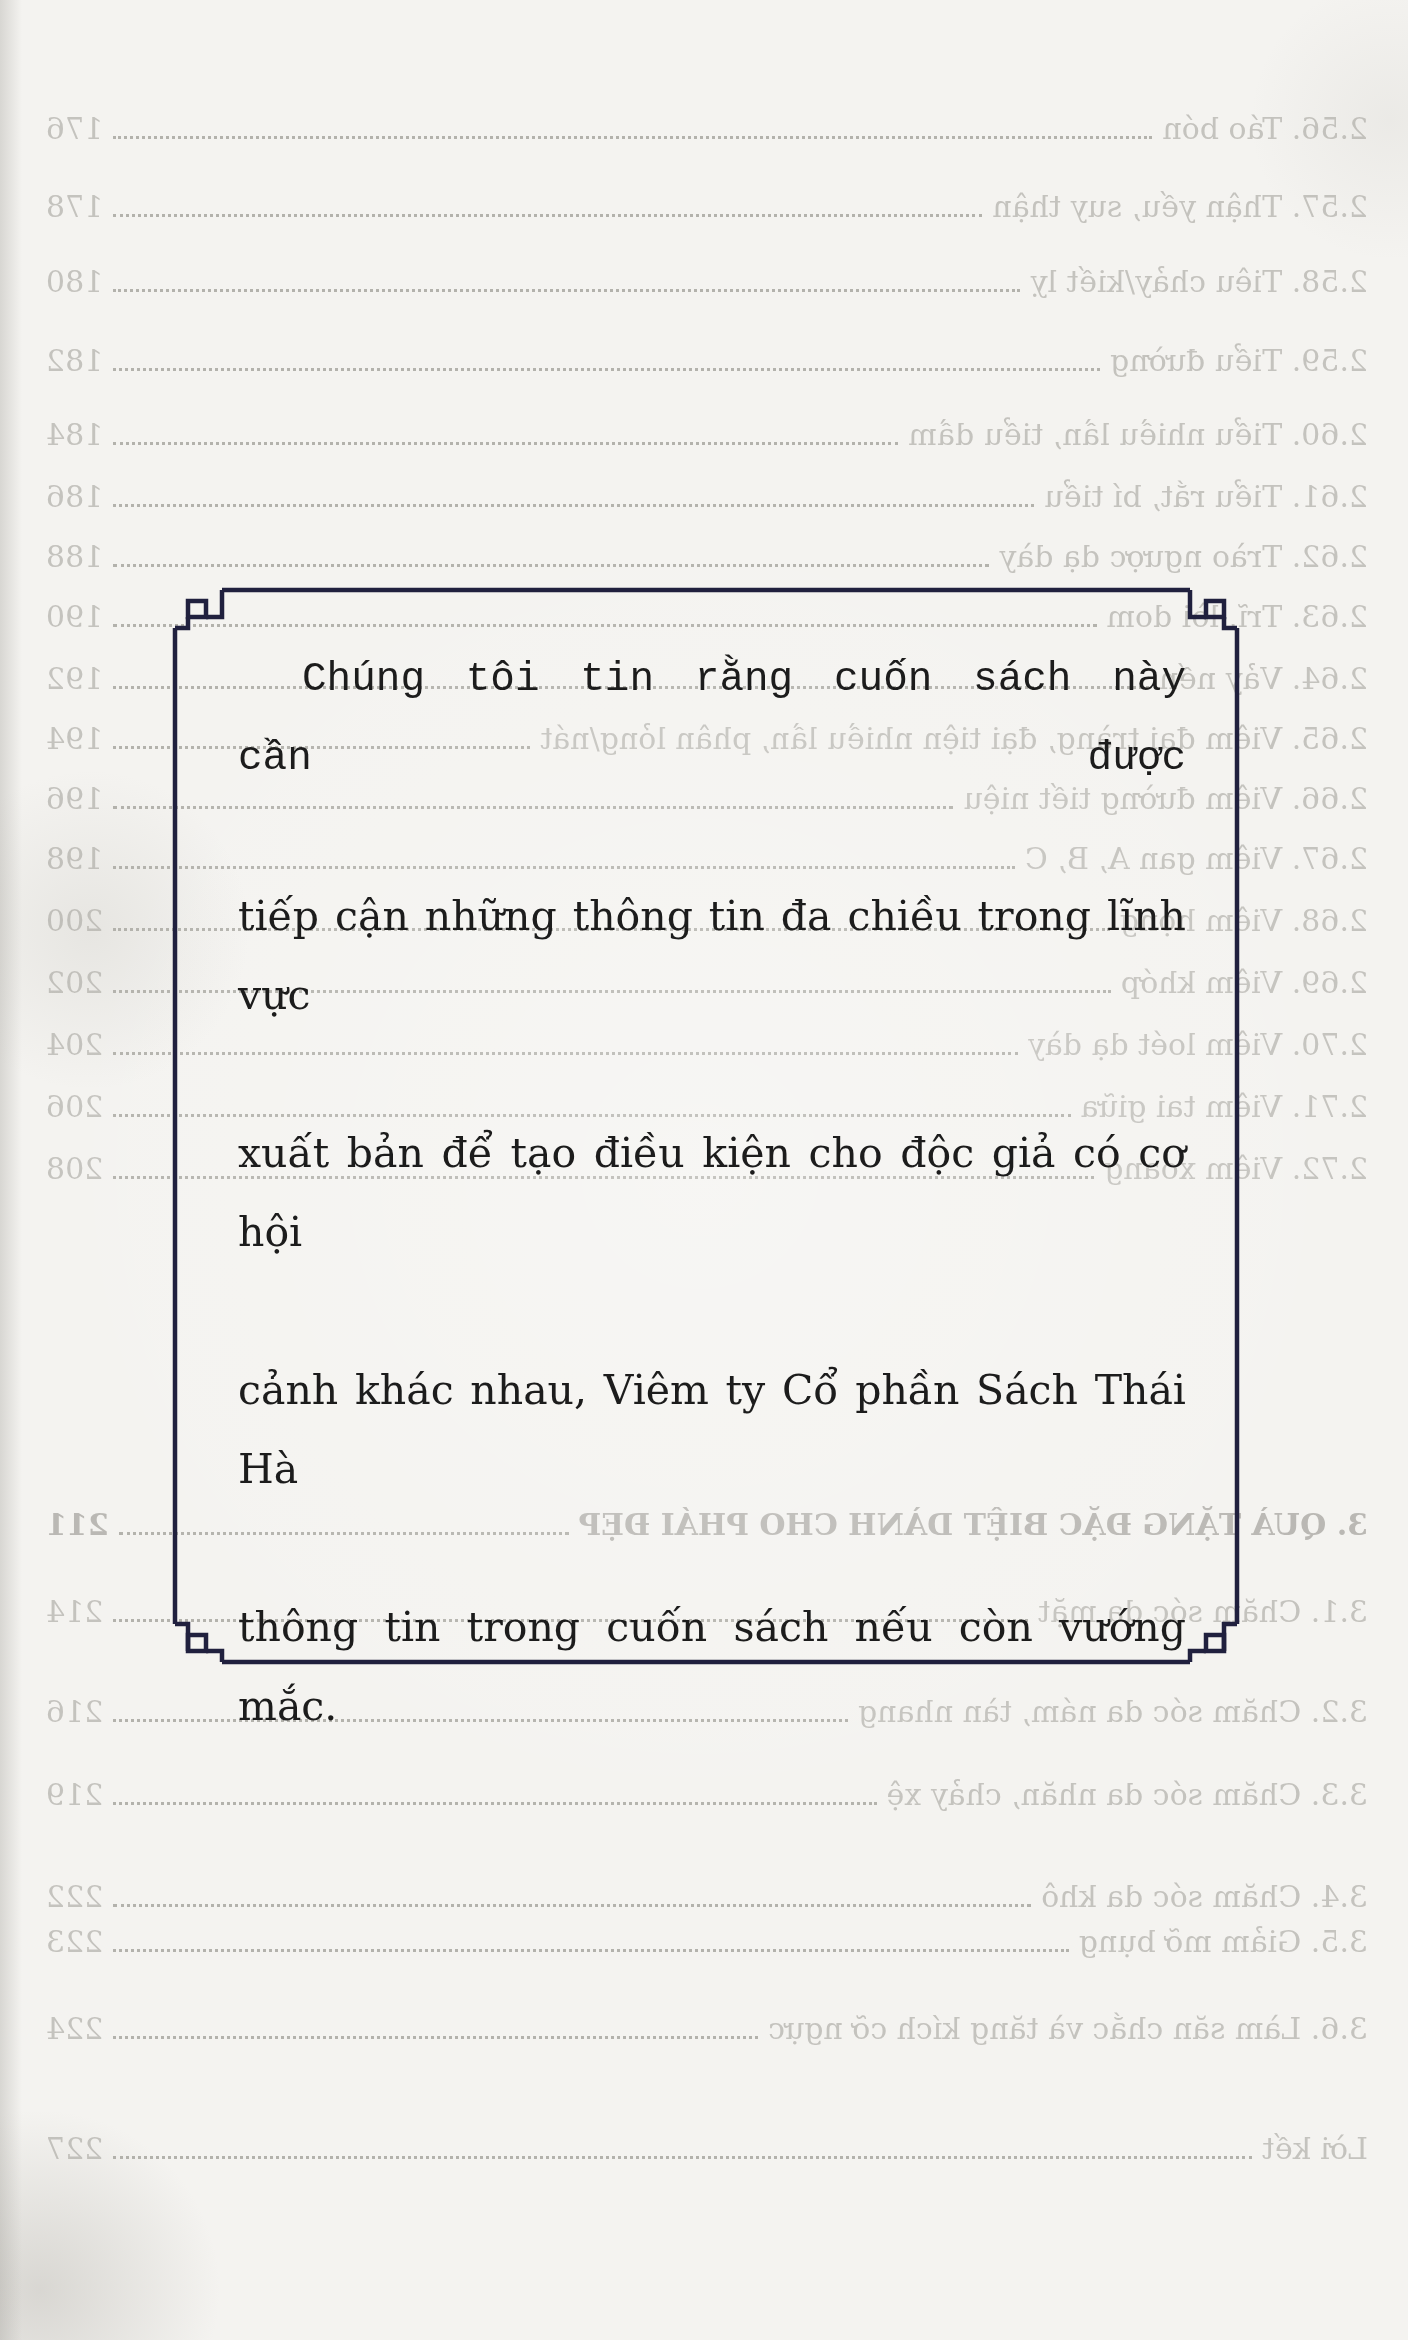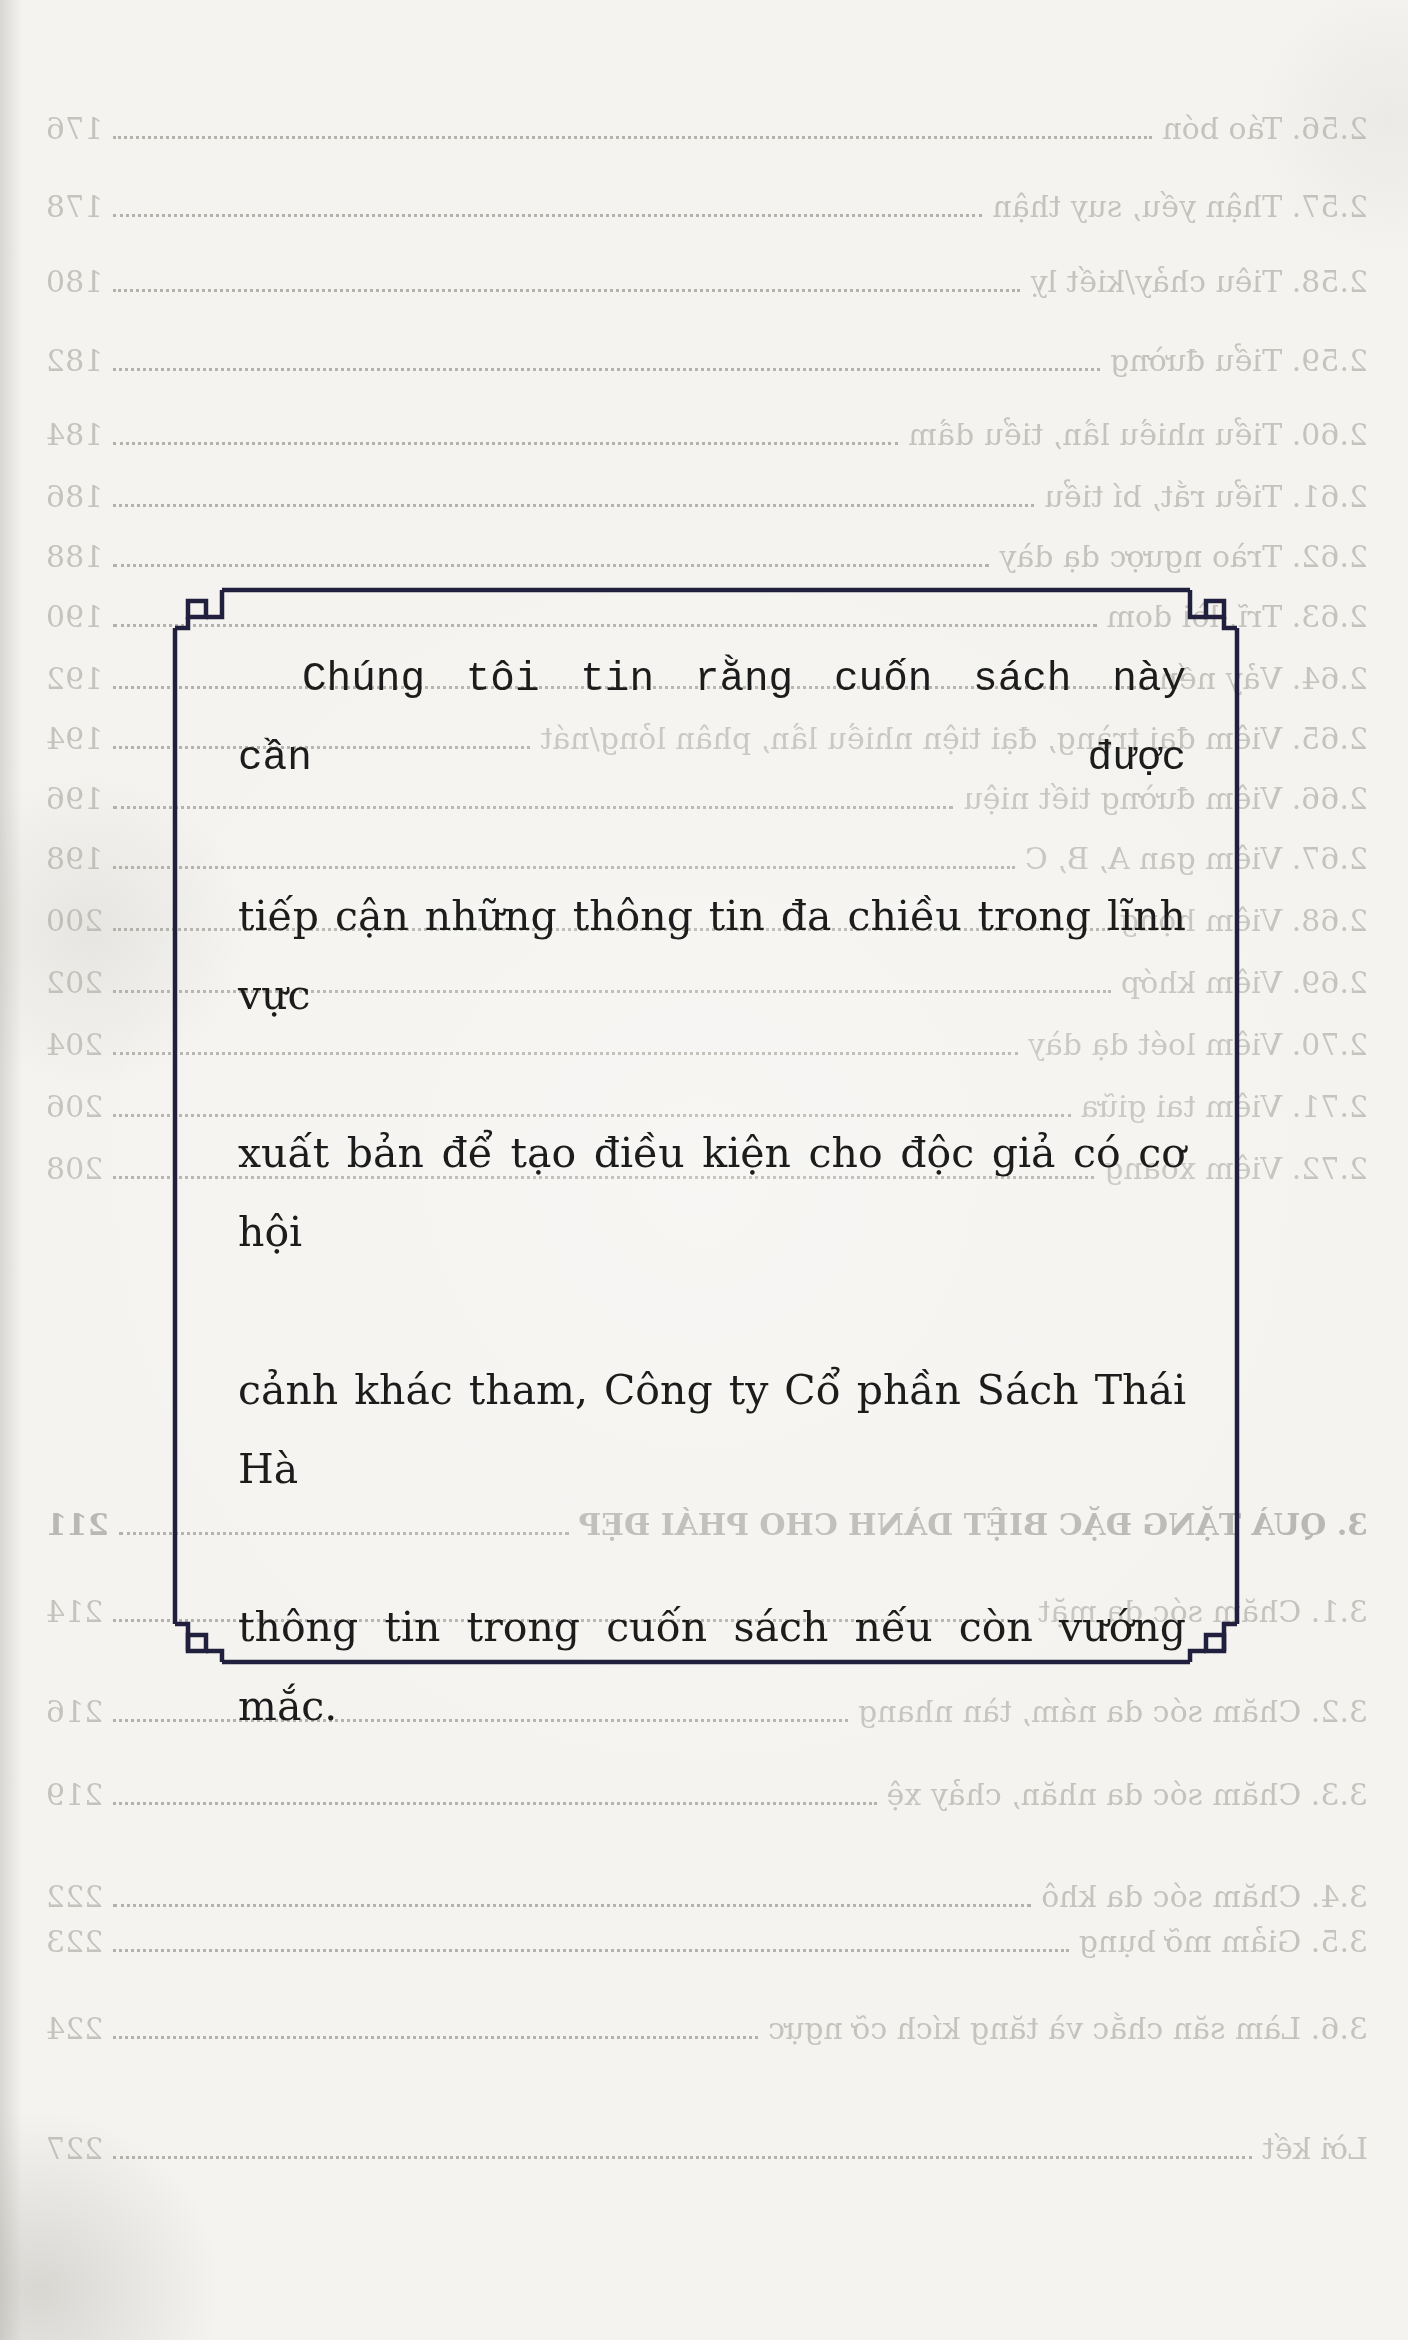--- a/index.html
+++ b/index.html
@@ -248,19 +248,19 @@
     <path d="M 1190 1662 V 1651 H 1206 M 1224 1651 V 1624 H 1237"></path>
     <rect x="1206" y="1635" width="18" height="16"></rect>
   </g>
 </svg>
 
 <div id="disclaimer-text">
   <div id="disclaimer-lines">
       <div class="dline justified first">Chúng tôi tin rằng cuốn sách này cần được</div>
       <div class="dline justified">tiếp cận những thông tin đa chiều trong lĩnh vực</div>
       <div class="dline justified">xuất bản để tạo điều kiện cho độc giả có cơ hội</div>
-      <div class="dline justified">cảnh khác tham, Công ty Cổ phần Sách Thái Hà</div>
+      <div class="dline justified">cảnh khác nhau, Viêm ty Cổ phần Sách Thái Hà</div>
       <div class="dline justified">thông tin trong cuốn sách nếu còn vướng mắc.</div>
     </div>
 
 </div>
 
 <div class="scan-shading"></div>
 
 </body></html>

